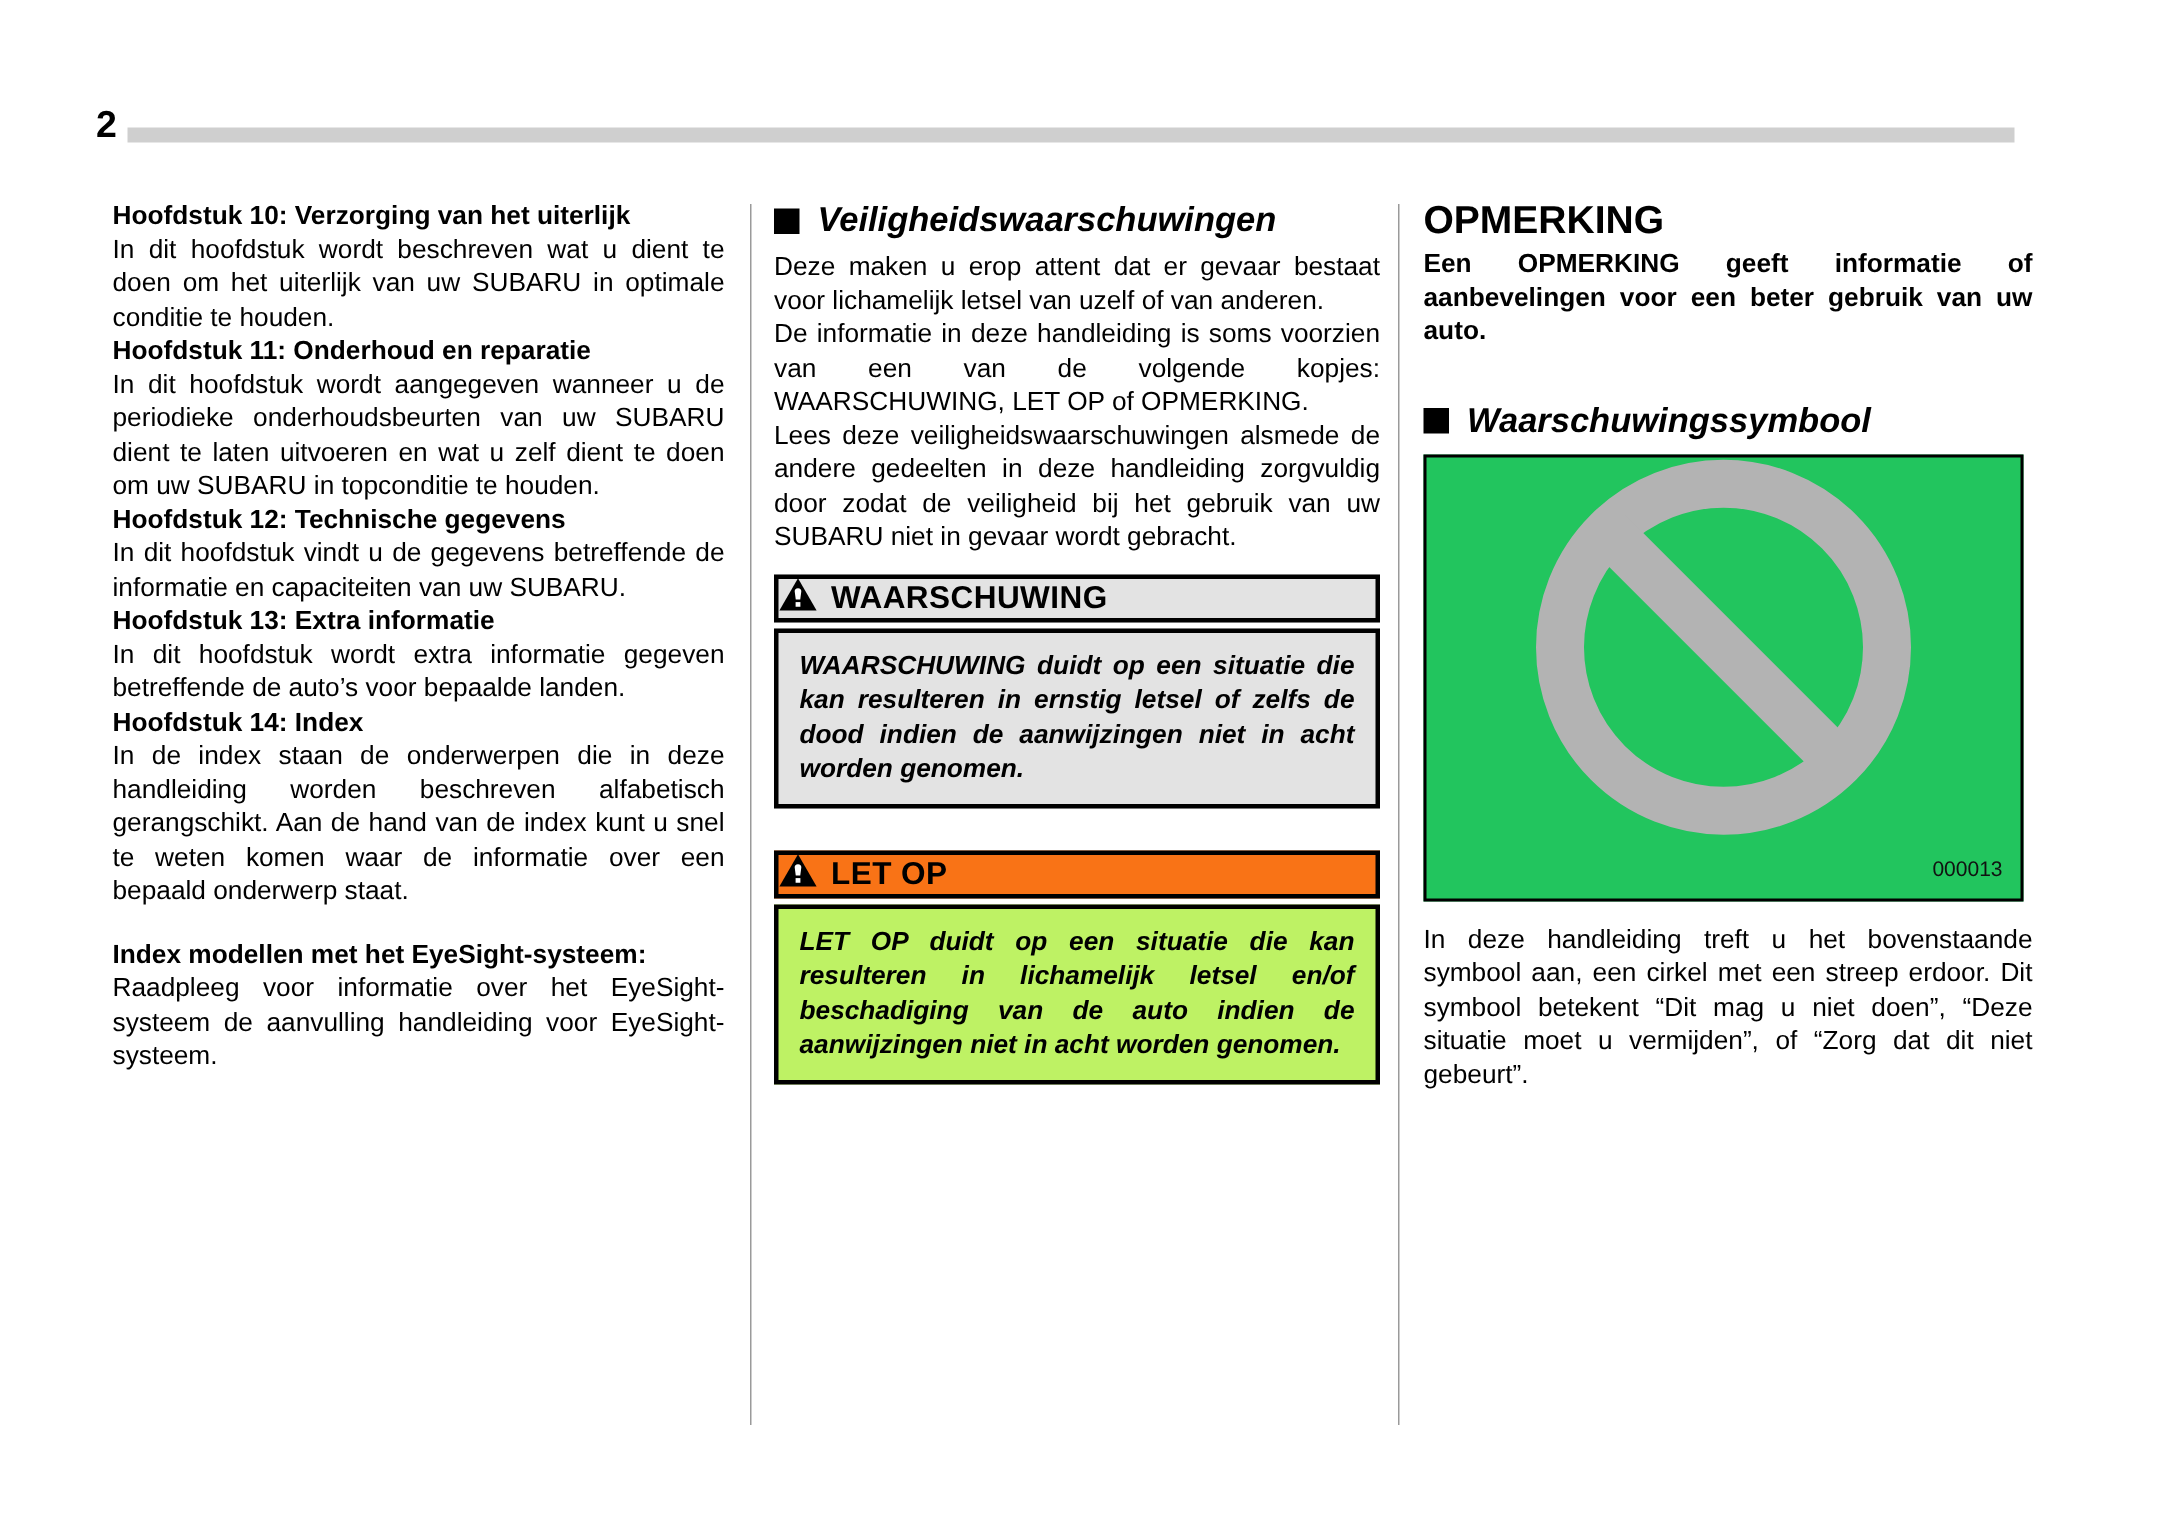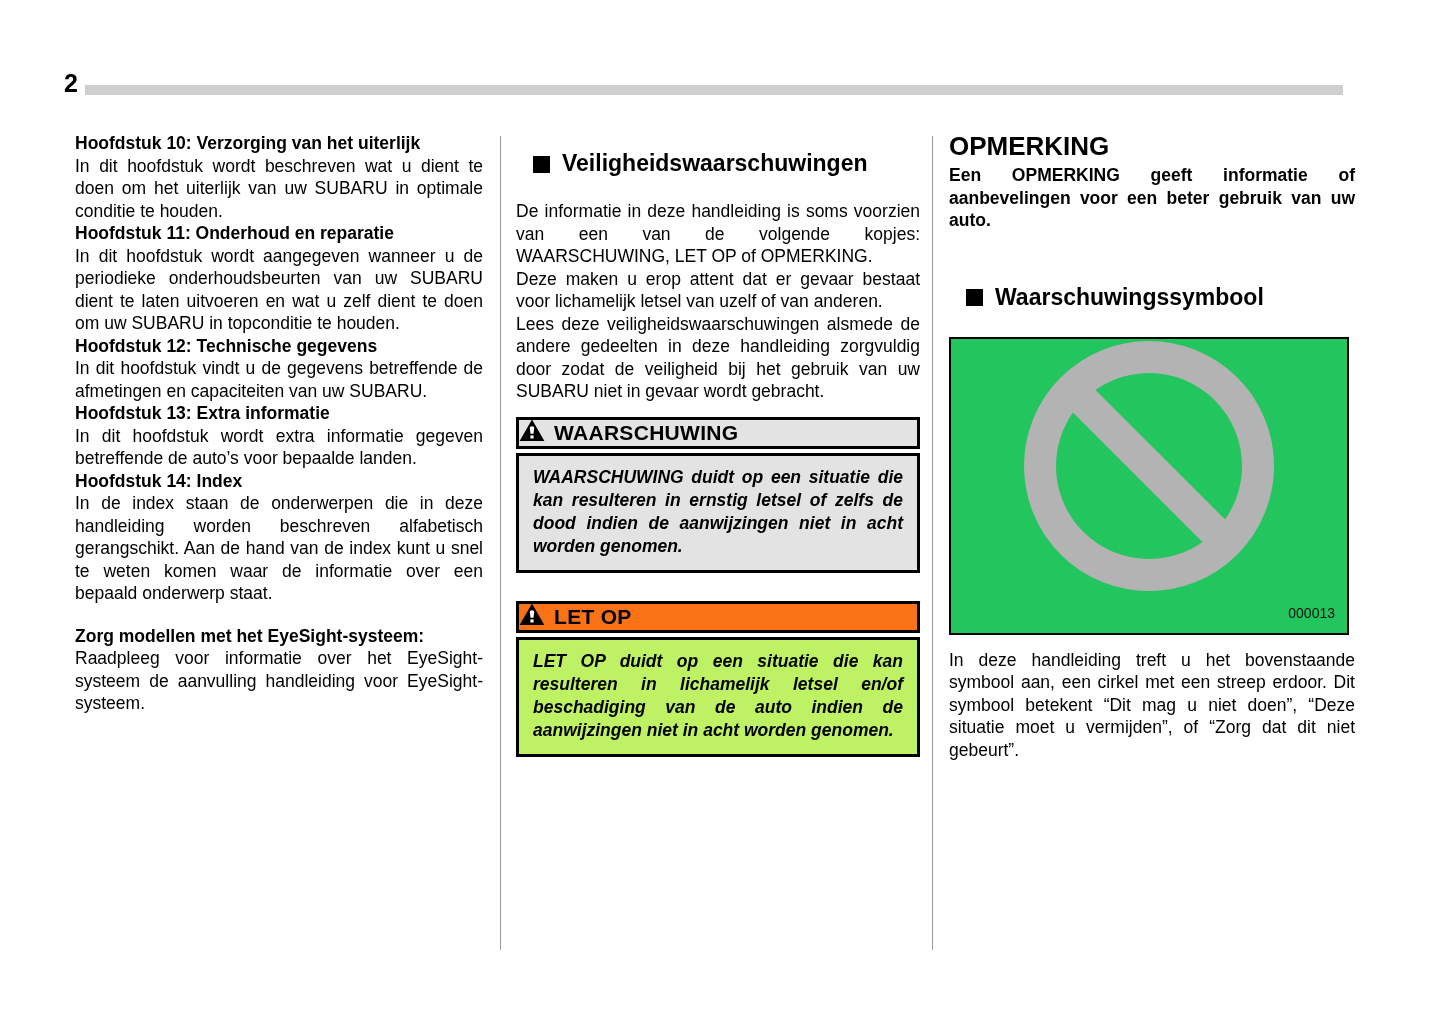--- a/index.html
+++ b/index.html
@@ -95,21 +95,22 @@
   }
   .gap-md { height: 20px; }
 
   
   .h-section {
     display: flex;
     align-items: center;
     font-size: 23px;
     font-weight: bold;
     line-height: 28px;
-    margin: 17px;
+    margin: 0;
+    font-style: italic;
   }
   .sq-bullet {
     display: inline-block;
     width: 17px;
     height: 17px;
     background: #000;
     margin-right: 12px;
     flex: 0 0 auto;
     position: relative;
     top: 1px;
@@ -198,44 +199,44 @@
 
   <div class="col col-1">
 
     <div class="h-sub">Hoofdstuk 10: Verzorging van het uiterlijk</div>
     <div class="body-text">In dit hoofdstuk wordt beschreven wat u dient te doen om het uiterlijk van uw SUBARU in optimale conditie te houden.</div>
 
     <div class="h-sub">Hoofdstuk 11: Onderhoud en reparatie</div>
     <div class="body-text">In dit hoofdstuk wordt aangegeven wanneer u de periodieke onderhoudsbeurten van uw SUBARU dient te laten uitvoeren en wat u zelf dient te doen om uw SUBARU in topconditie te houden.</div>
 
     <div class="h-sub">Hoofdstuk 12: Technische gegevens</div>
-    <div class="body-text">In dit hoofdstuk vindt u de gegevens betreffende de afmetingen en capaciteiten van uw SUBARU.</div>
+    <div class="body-text">In dit hoofdstuk vindt u de gegevens betreffende de informatie en capaciteiten van uw SUBARU.</div>
 
     <div class="h-sub">Hoofdstuk 13: Extra informatie</div>
     <div class="body-text">In dit hoofdstuk wordt extra informatie gegeven betreffende de auto’s voor bepaalde landen.</div>
 
     <div class="h-sub">Hoofdstuk 14: Index</div>
     <div class="body-text">In de index staan de onderwerpen die in deze handleiding worden beschreven alfabetisch gerangschikt. Aan de hand van de index kunt u snel te weten komen waar de informatie over een bepaald onderwerp staat.</div>
 
     <div class="gap-md"></div>
 
-    <div class="h-sub">Zorg modellen met het EyeSight-systeem:</div>
+    <div class="h-sub">Index modellen met het EyeSight-systeem:</div>
     <div class="body-text">Raadpleeg voor informatie over het EyeSight-systeem de aanvulling handleiding voor EyeSight-systeem.</div>
   </div>
 
   <div class="col col-2">
 
     <div class="h-section">
       <span class="sq-bullet"></span>
       <span>Veiligheidswaarschuwingen</span>
     </div>
     <div style="height:6px"></div>
 
+    <div class="body-text">Deze maken u erop attent dat er gevaar bestaat voor lichamelijk letsel van uzelf of van anderen.</div>
     <div class="body-text">De informatie in deze handleiding is soms voorzien van een van de volgende kopjes: WAARSCHUWING, LET OP of OPMERKING.</div>
-    <div class="body-text">Deze maken u erop attent dat er gevaar bestaat voor lichamelijk letsel van uzelf of van anderen.</div>
     <div class="body-text">Lees deze veiligheidswaarschuwingen alsmede de andere gedeelten in deze handleiding zorgvuldig door zodat de veiligheid bij het gebruik van uw SUBARU niet in gevaar wordt gebracht.</div>
 
     <div style="height:14px"></div>
 
     <div>
       <div class="alert-head gray">
         <span class="tri-icon">
           <svg width="26" height="23" viewBox="0 0 26 23" xmlns="http://www.w3.org/2000/svg">
             <path d="M13 0.5 L25.4 22 L0.6 22 Z" fill="#000"></path>
             <path d="M13 7.2 c1.5 0 2.3 0.9 2.2 2.1 l-0.7 5.4 h-3 l-0.7 -5.4 c-0.1 -1.2 0.7 -2.1 2.2 -2.1 z" fill="#fff"></path>

